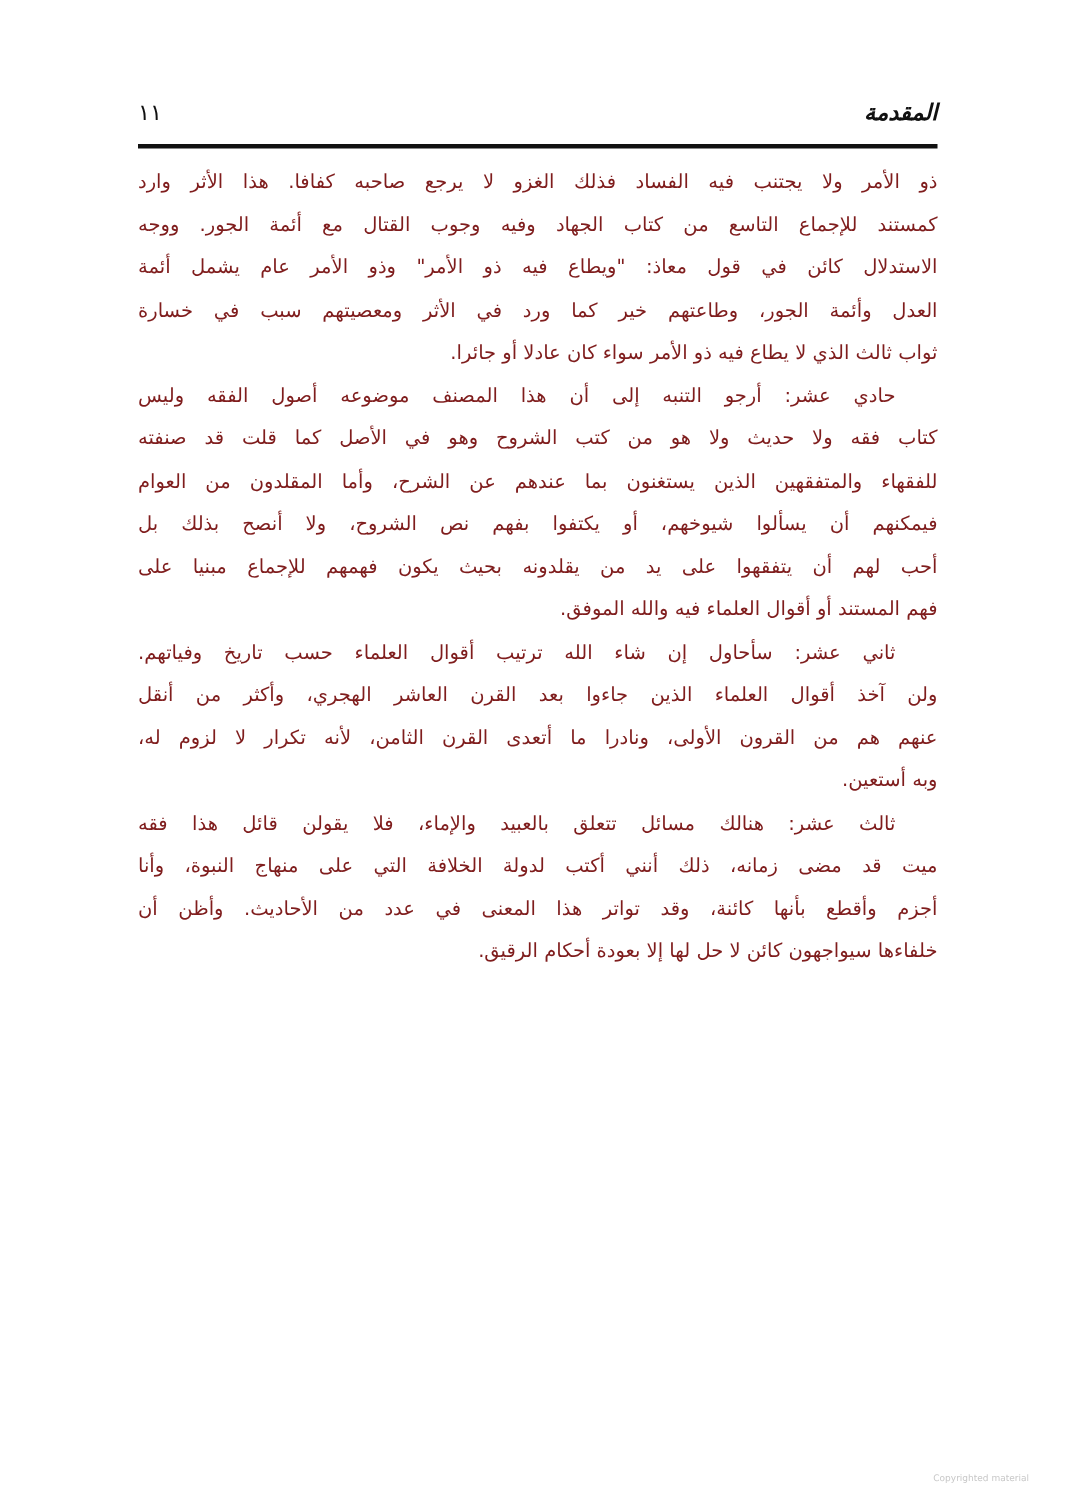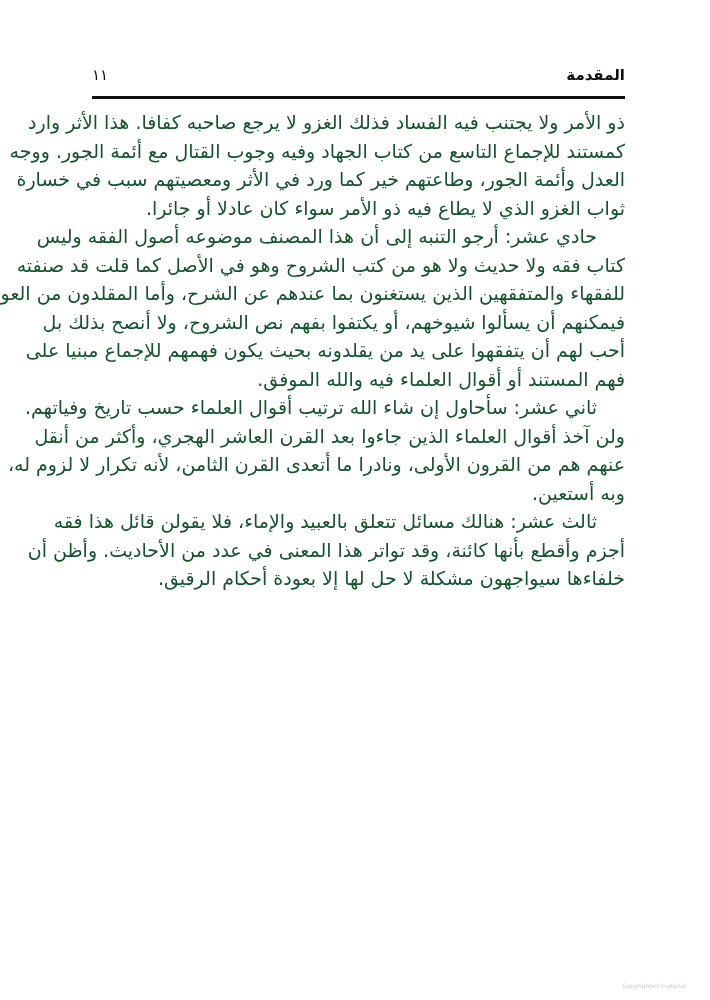--- a/index.html
+++ b/index.html
@@ -10,34 +10,35 @@
     font-family: "DejaVu Serif", serif;
   }
   .header {
     position: absolute; left: 92px; top: 64px; width: 533px; height: 30px;
     direction: rtl;
   }
   .header-title {
     position: absolute; right: 0; top: 2px;
     font-family: "DejaVu Sans", sans-serif; font-weight: bold; font-size: 15px;
     color: #111;
+    font-style: italic;
   }
   .header-pagenum {
     position: absolute; left: 0; top: 2px;
     font-family: "DejaVu Sans", sans-serif; font-size: 15px; color: #111;
   }
   .header-rule {
     position: absolute; left: 92px; top: 96px; width: 533px; height: 3px;
     background: #111;
   }
   .body-text {
     position: absolute; left: 92px; top: 108px; width: 533px;
     direction: rtl; text-align: justify; text-align-last: right;
-    font-family: "DejaVu Sans", sans-serif; font-size: 19px; line-height: 28.5px;
-    color: #14532d;
+    font-family: "DejaVu Sans", sans-serif; font-size: 13px; line-height: 28.5px;
+    color: #7f1d1d;
   }
   .para { margin: 0; }
   .para .line { display: block; text-align: justify; text-align-last: justify; white-space: nowrap; }
   .para .line.last { text-align-last: right; }
   .para.indent .line.first { padding-right: 28px; }
   .footer-mark {
     position: absolute; right: 24px; top: 982px;
     font-family: "DejaVu Sans", sans-serif; font-size: 6px; color: #c8c8c8;
   }
 </style>
@@ -48,38 +49,40 @@
   <div class="header">
     <span class="header-title">المقدمة</span>
     <span class="header-pagenum">١١</span>
   </div>
   <div class="header-rule"></div>
 
   <div class="body-text" id="body-text">
       <div class="para">
         <span class="line first">ذو الأمر ولا يجتنب فيه الفساد فذلك الغزو لا يرجع صاحبه كفافا. هذا الأثر وارد</span>
         <span class="line">كمستند للإجماع التاسع من كتاب الجهاد وفيه وجوب القتال مع أئمة الجور. ووجه</span>
+        <span class="line">الاستدلال كائن في قول معاذ: "ويطاع فيه ذو الأمر" وذو الأمر عام يشمل أئمة</span>
         <span class="line">العدل وأئمة الجور، وطاعتهم خير كما ورد في الأثر ومعصيتهم سبب في خسارة</span>
-        <span class="line last">ثواب الغزو الذي لا يطاع فيه ذو الأمر سواء كان عادلا أو جائرا.</span>
+        <span class="line last">ثواب ثالث الذي لا يطاع فيه ذو الأمر سواء كان عادلا أو جائرا.</span>
       </div>
       <div class="para indent">
         <span class="line first">حادي عشر: أرجو التنبه إلى أن هذا المصنف موضوعه أصول الفقه وليس</span>
         <span class="line">كتاب فقه ولا حديث ولا هو من كتب الشروح وهو في الأصل كما قلت قد صنفته</span>
         <span class="line">للفقهاء والمتفقهين الذين يستغنون بما عندهم عن الشرح، وأما المقلدون من العوام</span>
         <span class="line">فيمكنهم أن يسألوا شيوخهم، أو يكتفوا بفهم نص الشروح، ولا أنصح بذلك بل</span>
         <span class="line">أحب لهم أن يتفقهوا على يد من يقلدونه بحيث يكون فهمهم للإجماع مبنيا على</span>
         <span class="line last">فهم المستند أو أقوال العلماء فيه والله الموفق.</span>
       </div>
       <div class="para indent">
         <span class="line first">ثاني عشر: سأحاول إن شاء الله ترتيب أقوال العلماء حسب تاريخ وفياتهم.</span>
         <span class="line">ولن آخذ أقوال العلماء الذين جاءوا بعد القرن العاشر الهجري، وأكثر من أنقل</span>
         <span class="line">عنهم هم من القرون الأولى، ونادرا ما أتعدى القرن الثامن، لأنه تكرار لا لزوم له،</span>
         <span class="line last">وبه أستعين.</span>
       </div>
       <div class="para indent">
         <span class="line first">ثالث عشر: هنالك مسائل تتعلق بالعبيد والإماء، فلا يقولن قائل هذا فقه</span>
+        <span class="line">ميت قد مضى زمانه، ذلك أنني أكتب لدولة الخلافة التي على منهاج النبوة، وأنا</span>
         <span class="line">أجزم وأقطع بأنها كائنة، وقد تواتر هذا المعنى في عدد من الأحاديث. وأظن أن</span>
-        <span class="line last">خلفاءها سيواجهون مشكلة لا حل لها إلا بعودة أحكام الرقيق.</span>
+        <span class="line last">خلفاءها سيواجهون كائن لا حل لها إلا بعودة أحكام الرقيق.</span>
       </div>
     </div>
 
   <div class="footer-mark">Copyrighted material</div>
 </div>
 
 </body></html>

